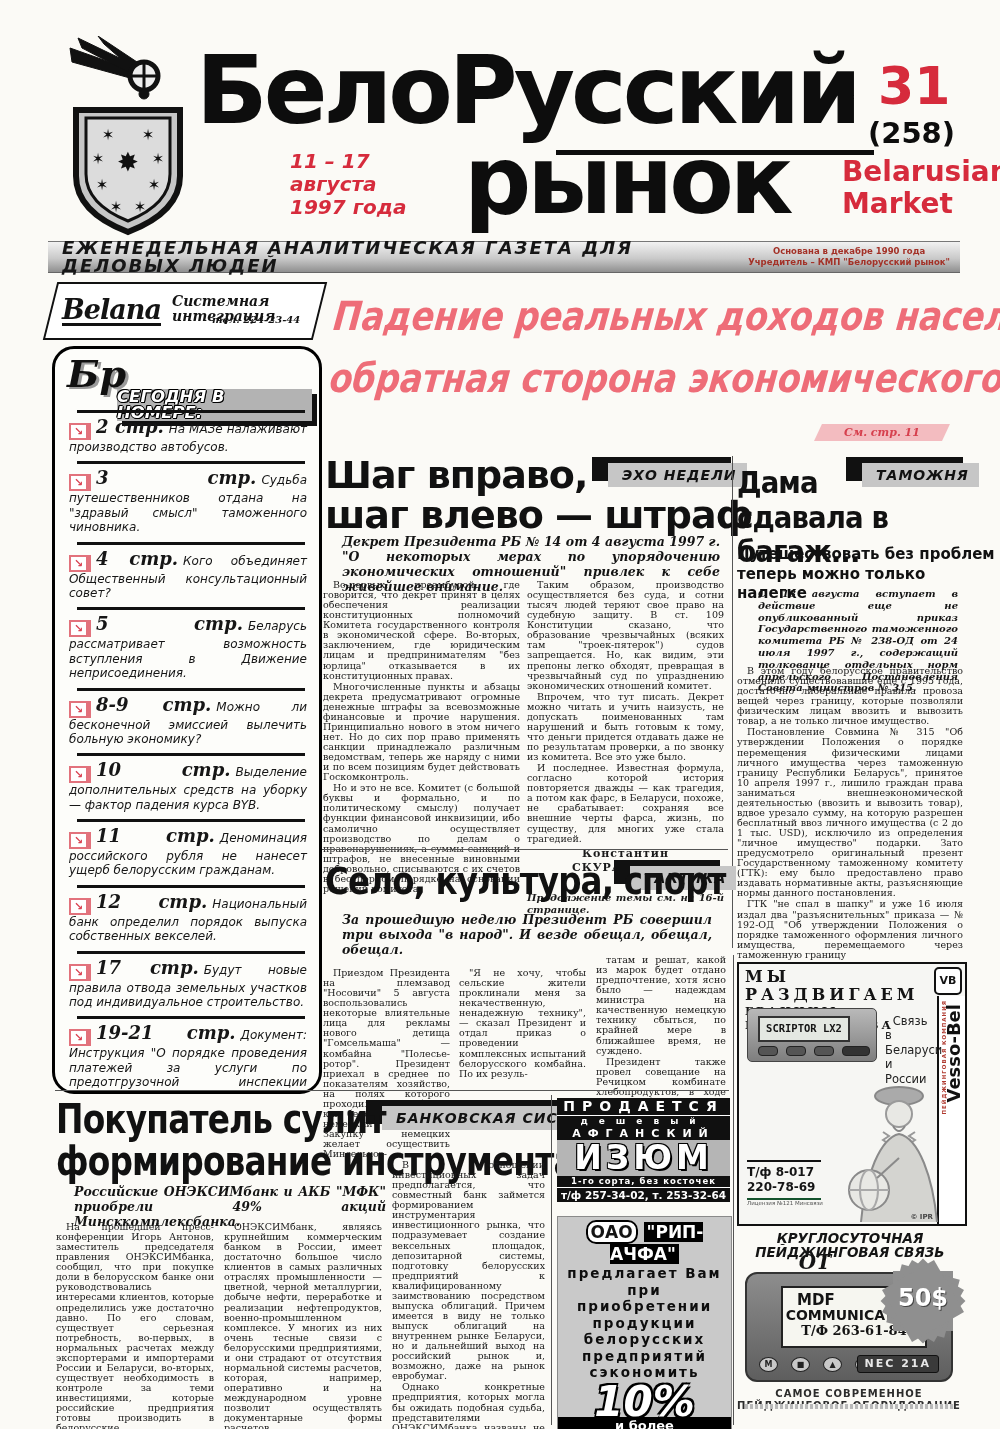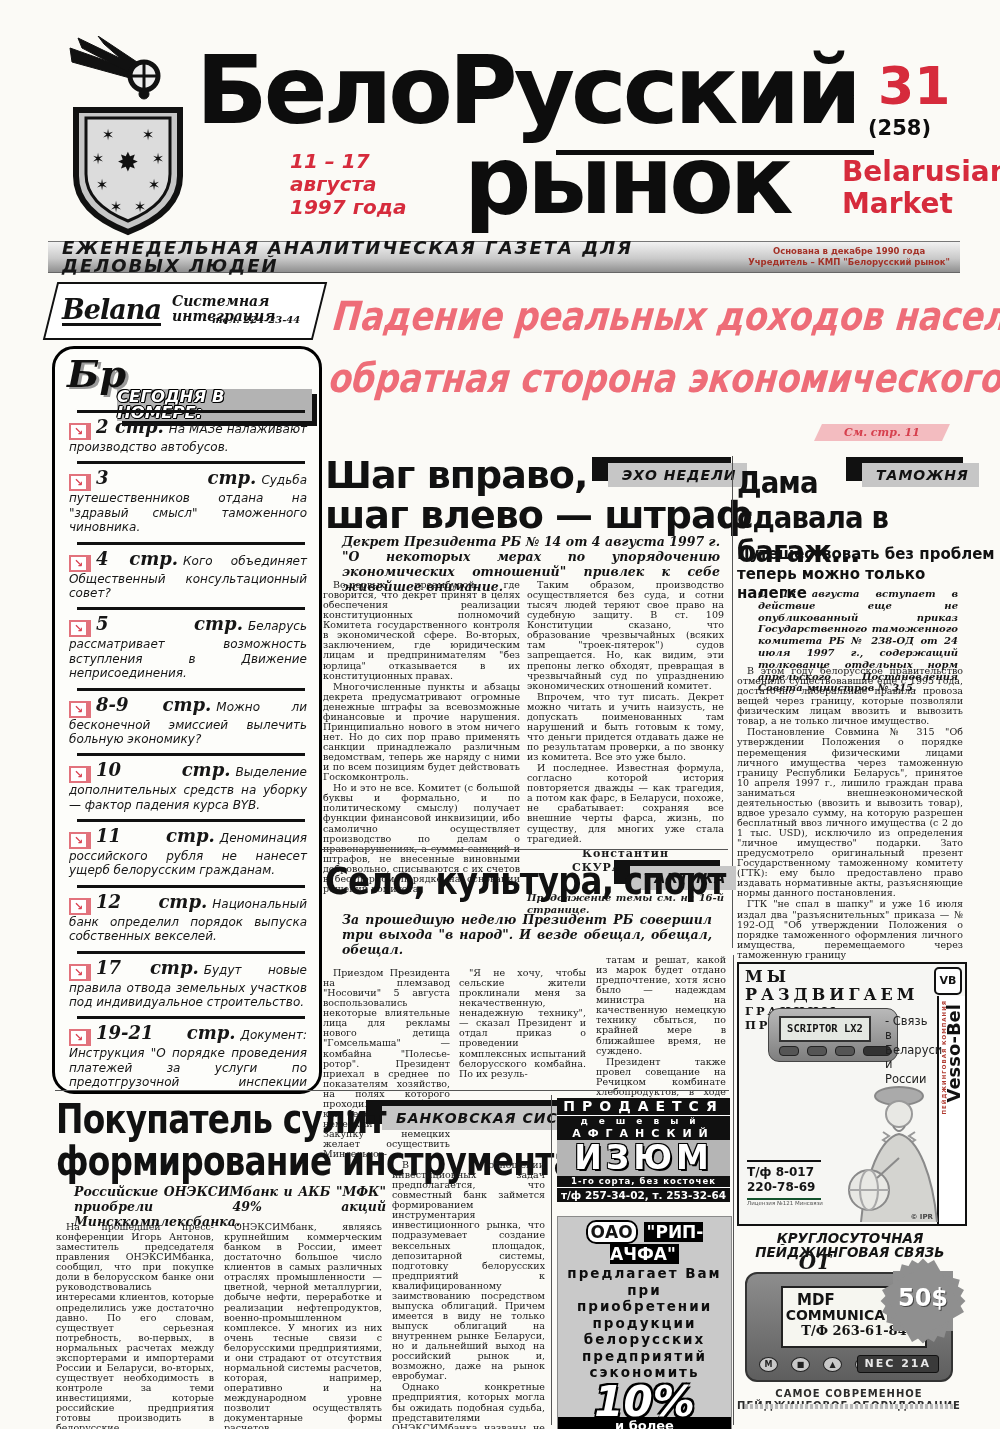--- a/index.html
+++ b/index.html
@@ -77,21 +77,21 @@
   .vesso-h1{font:700 16px/18px "DejaVu Serif",serif;letter-spacing:4px;}
   .vesso-h2{font:700 11.5px/14px "DejaVu Serif",serif;letter-spacing:3px;}
   .vb-logo{position:absolute;right:3px;top:3px;width:24px;height:24px;border:2px solid #111;border-radius:5px;
            font:900 11px/24px "DejaVu Sans",sans-serif;text-align:center;background:#fff;}
   .vesso-strip{position:absolute;right:0;top:32px;bottom:0;width:26px;border-left:2px solid #111;background:#fff;}
   .vesso-brand{position:absolute;right:-2px;top:40px;writing-mode:vertical-rl;transform:rotate(180deg);
                font:900 18px/26px "DejaVu Sans",sans-serif;color:#111;}
   .vesso-brand-sm{position:absolute;right:17px;top:36px;writing-mode:vertical-rl;transform:rotate(180deg);
                font:700 5.5px/7px "DejaVu Sans",sans-serif;color:#b03a30;letter-spacing:1px;}
   .pager1{position:absolute;left:8px;top:44px;width:128px;height:52px;background:linear-gradient(180deg,#b9b9b9,#7e7e7e);
-          border:1px solid #444;border-radius:11px;margin-left:21px;}
+          border:1px solid #444;border-radius:5px;}
   .pager1-screen{position:absolute;left:10px;top:7px;width:88px;height:22px;background:#e4e8e2;border:2px solid #333;
           font:700 10.5px/20px "DejaVu Sans Mono",monospace;text-align:center;letter-spacing:0px;}
   .pbtn{position:absolute;bottom:5px;height:8px;border-radius:4px;background:#555;border:1px solid #222;}
   .vesso-side{position:absolute;left:146px;top:50px;width:52px;font:11.5px/1.25 "DejaVu Sans",sans-serif;color:#222;}
   .vesso-feat{position:absolute;left:8px;top:104px;width:128px;font:8.8px/1.2 "DejaVu Sans",sans-serif;color:#222;}
   .vesso-feat div{margin-bottom:2px;}
   .vesso-tel{position:absolute;left:8px;top:196px;font:700 12px/15px "DejaVu Sans",sans-serif;
              border-top:2px solid #111;border-bottom:2px solid #14532d;padding:3px 6px 3px 0;}
   .vesso-lic{position:absolute;left:8px;top:236px;font:5.5px/6.5px "DejaVu Sans",sans-serif;color:#555;}
   .vesso-ipr{position:absolute;right:32px;bottom:3px;font:700 7px/8px "DejaVu Sans",sans-serif;color:#444;}
@@ -149,21 +149,21 @@
 <div class="abs" style="left:556px;top:150px;width:318px;height:5px;background:#0d0d0d;"></div>
 <div class="abs mast-title" style="left:464px;top:126px;font-size:94px;">рынок</div>
 
 <div class="abs" style="left:290px;top:150px;font:italic 900 20px/1.15 'DejaVu Sans',sans-serif;color:#d62b3c;">
   <div>11 – 17</div>
   <div>августа</div>
   <div>1997 года</div>
 </div>
 
 <div class="abs sans red" style="left:878px;top:56px;font-size:52px;font-weight:900;">31</div>
-<div class="abs sans" style="left:868px;top:116px;font-size:21px;font-weight:900;color:#0d0d0d;text-align:center;">(258)</div>
+<div class="abs sans" style="left:868px;top:116px;font-size:29px;font-weight:900;color:#0d0d0d;text-align:center;">(258)</div>
 <div class="abs sans red" style="left:842px;top:156px;font-size:28px;font-weight:900;line-height:1.15;">
   <div>Belarusian</div>
   <div>Market</div>
 </div>
 
 <div class="abs banner">
   <span class="banner-text">ЕЖЕНЕДЕЛЬНАЯ АНАЛИТИЧЕСКАЯ ГАЗЕТА ДЛЯ ДЕЛОВЫХ ЛЮДЕЙ</span>
   <span class="founded">
     <span>Основана в декабре 1990 года</span><br>
     <span>Учредитель – КМП "Белорусский рынок"</span>

